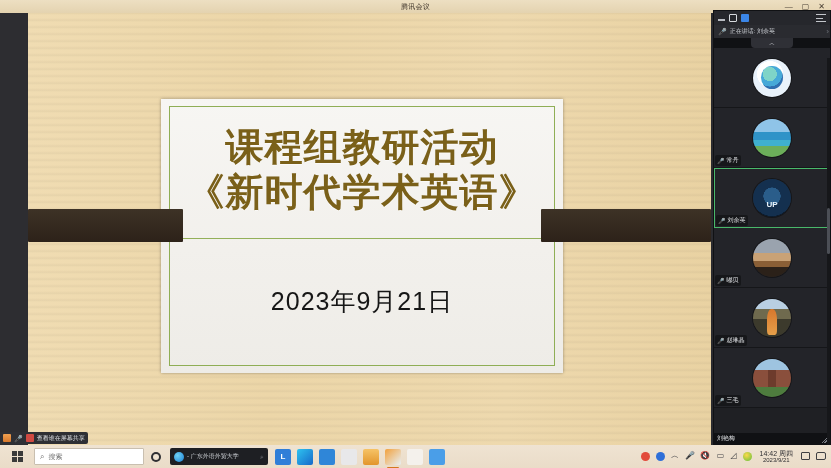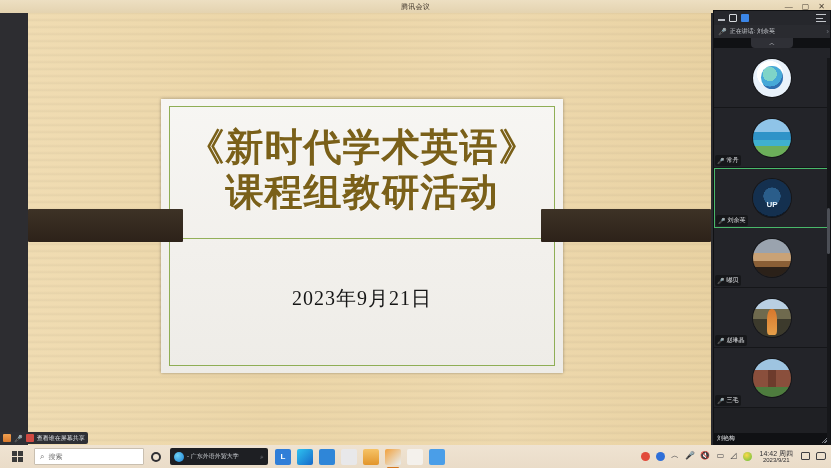--- a/index.html
+++ b/index.html
@@ -76,22 +76,22 @@
     letter-spacing: 1px;
     text-shadow: 0 1px 0 rgba(255,255,255,.5);
   }
   #slide-rule {
     position: absolute; left: 22px; right: 22px; top: 139px;
     border-top: 1px solid #93b059;
     z-index: 7;
   }
   #slide-date {
     position: absolute; left: 0; right: 0; top: 186px; text-align: center;
-    font-family: Liberation Serif, serif;
-    font-size: 20px; color: #161616; letter-spacing: 1px;
+    font-family: Liberation Sans, sans-serif;
+    font-size: 25px; color: #161616; letter-spacing: 1px;
     z-index: 8;
   }
 
   
   #video-panel {
     position: absolute; left: 713px; top: 10px; width: 118px; height: 435px;
     background: #1f2024; border: 1px solid #101114;
     display: flex; flex-direction: column;
   }
   #vp-toolbar {
@@ -332,22 +332,22 @@
 
   <div id="share-area"></div>
 
   <div class="band-seg" id="band-left"></div>
   <div class="band-seg" id="band-right"></div>
 
   <div id="slide">
     <div id="slide-inner-border"></div>
     <div id="slide-content">
       <div id="slide-title-wrap">
+        <div class="slide-title-line">课程组教研活动</div>
         <div class="slide-title-line">《新时代学术英语》</div>
-        <div class="slide-title-line">课程组教研活动</div>
       </div>
     </div>
     <div id="slide-rule"></div>
     <div id="slide-date">2023年9月21日</div>
   </div>
 
   <div id="video-panel">
     <div id="vp-toolbar">
       <span class="vp-ic minus"></span>
       <span class="vp-ic square"></span>

